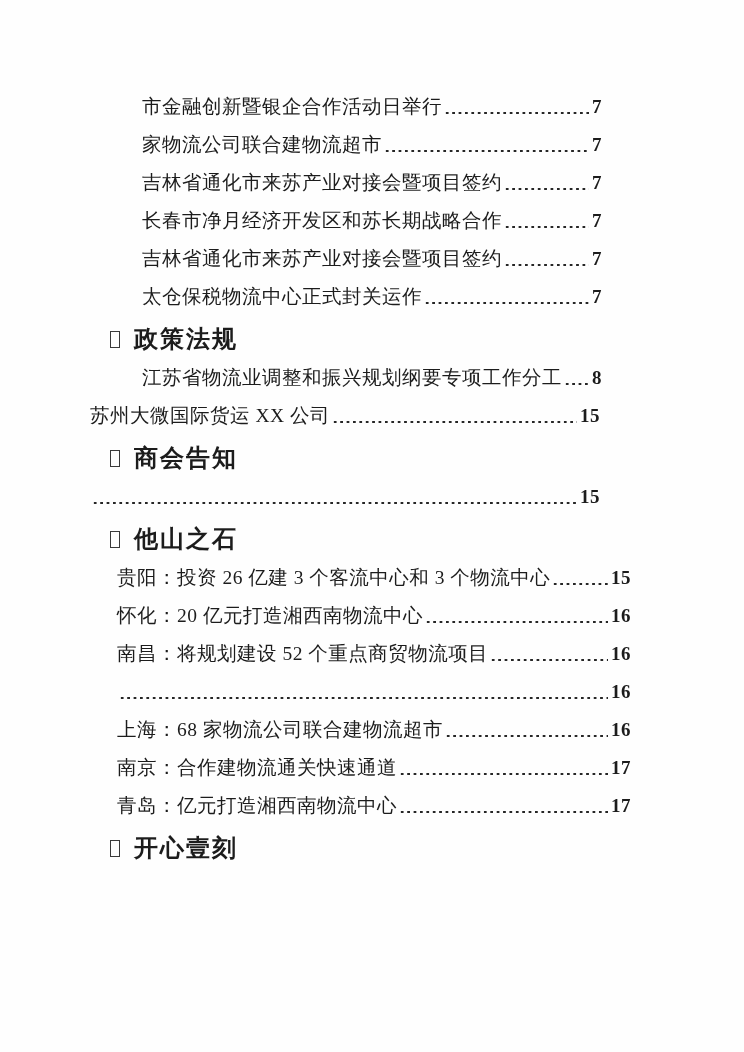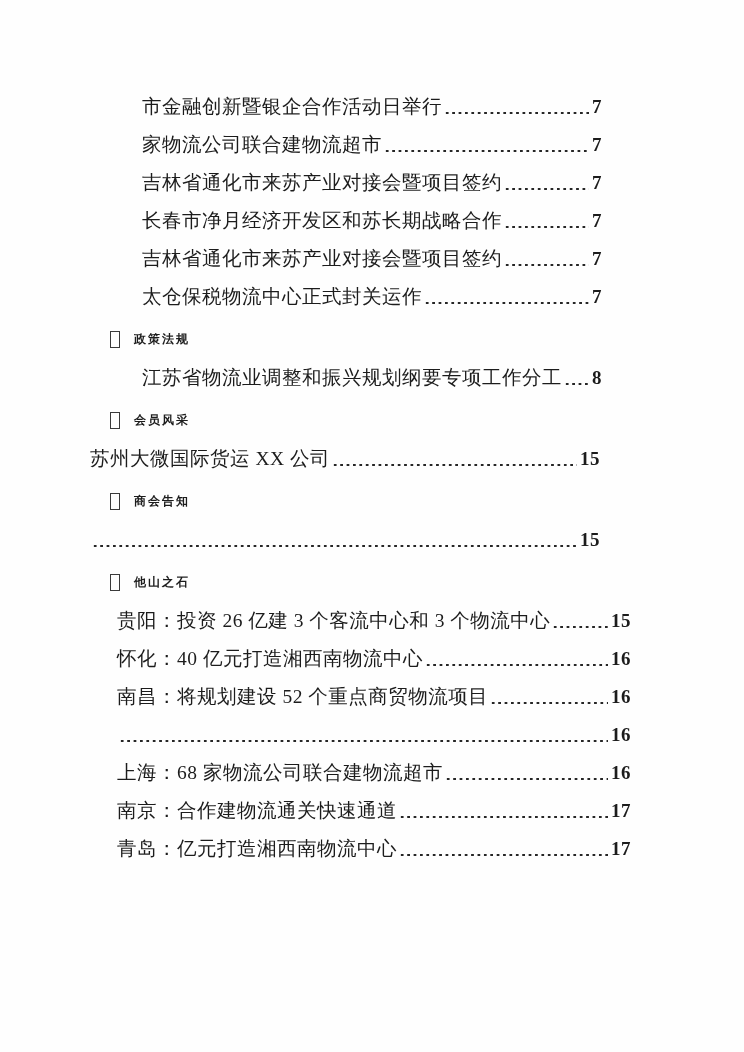--- a/index.html
+++ b/index.html
@@ -24,21 +24,21 @@
   }
   
   .section-header {
     display: flex;
     align-items: center;
     line-height: 40px;
     height: 40px;
     margin-top: 3px;
     padding-left: 20px;
     font-weight: bold;
-    font-size: 12px;
+    font-size: 24px;
     letter-spacing: 2px;
   }
   .bullet-box {
     display: inline-block;
     width: 8px;
     height: 15px;
     border: 1.5px solid #3a3a3a;
     margin-right: 14px;
     flex: 0 0 auto;
   }
@@ -113,24 +113,20 @@
       </div>
       <div class="section-header">
         <span class="bullet-box"></span>
         <span>政策法规</span>
       </div>
       <div class="toc-line indent-2">
         <span class="toc-text">江苏省物流业调整和振兴规划纲要专项工作分工</span>
         <span class="leader"></span>
         <span class="page-num">8</span>
       </div>
-      <div class="section-header">
-        <span class="bullet-box"></span>
-        <span>会员风采</span>
-      </div>
       <div class="toc-line flush">
         <span class="toc-text">苏州大微国际货运 XX 公司</span>
         <span class="leader"></span>
         <span class="page-num">15</span>
       </div>
       <div class="section-header">
         <span class="bullet-box"></span>
         <span>商会告知</span>
       </div>
       <div class="toc-line flush">
@@ -140,21 +136,21 @@
       <div class="section-header">
         <span class="bullet-box"></span>
         <span>他山之石</span>
       </div>
       <div class="toc-line indent-1">
         <span class="toc-text">贵阳：投资 26 亿建 3 个客流中心和 3 个物流中心</span>
         <span class="leader"></span>
         <span class="page-num">15</span>
       </div>
       <div class="toc-line indent-1">
-        <span class="toc-text">怀化：40 亿元打造湘西南物流中心</span>
+        <span class="toc-text">怀化：20 亿元打造湘西南物流中心</span>
         <span class="leader"></span>
         <span class="page-num">16</span>
       </div>
       <div class="toc-line indent-1">
         <span class="toc-text">南昌：将规划建设 52 个重点商贸物流项目</span>
         <span class="leader"></span>
         <span class="page-num">16</span>
       </div>
       <div class="toc-line indent-1">
         <span class="leader"></span>
@@ -168,14 +164,18 @@
       <div class="toc-line indent-1">
         <span class="toc-text">南京：合作建物流通关快速通道</span>
         <span class="leader"></span>
         <span class="page-num">17</span>
       </div>
       <div class="toc-line indent-1">
         <span class="toc-text">青岛：亿元打造湘西南物流中心</span>
         <span class="leader"></span>
         <span class="page-num">17</span>
       </div>
+      <div class="section-header">
+        <span class="bullet-box"></span>
+        <span>开心壹刻</span>
+      </div>
     </div>
 </div>
 
 </body></html>

